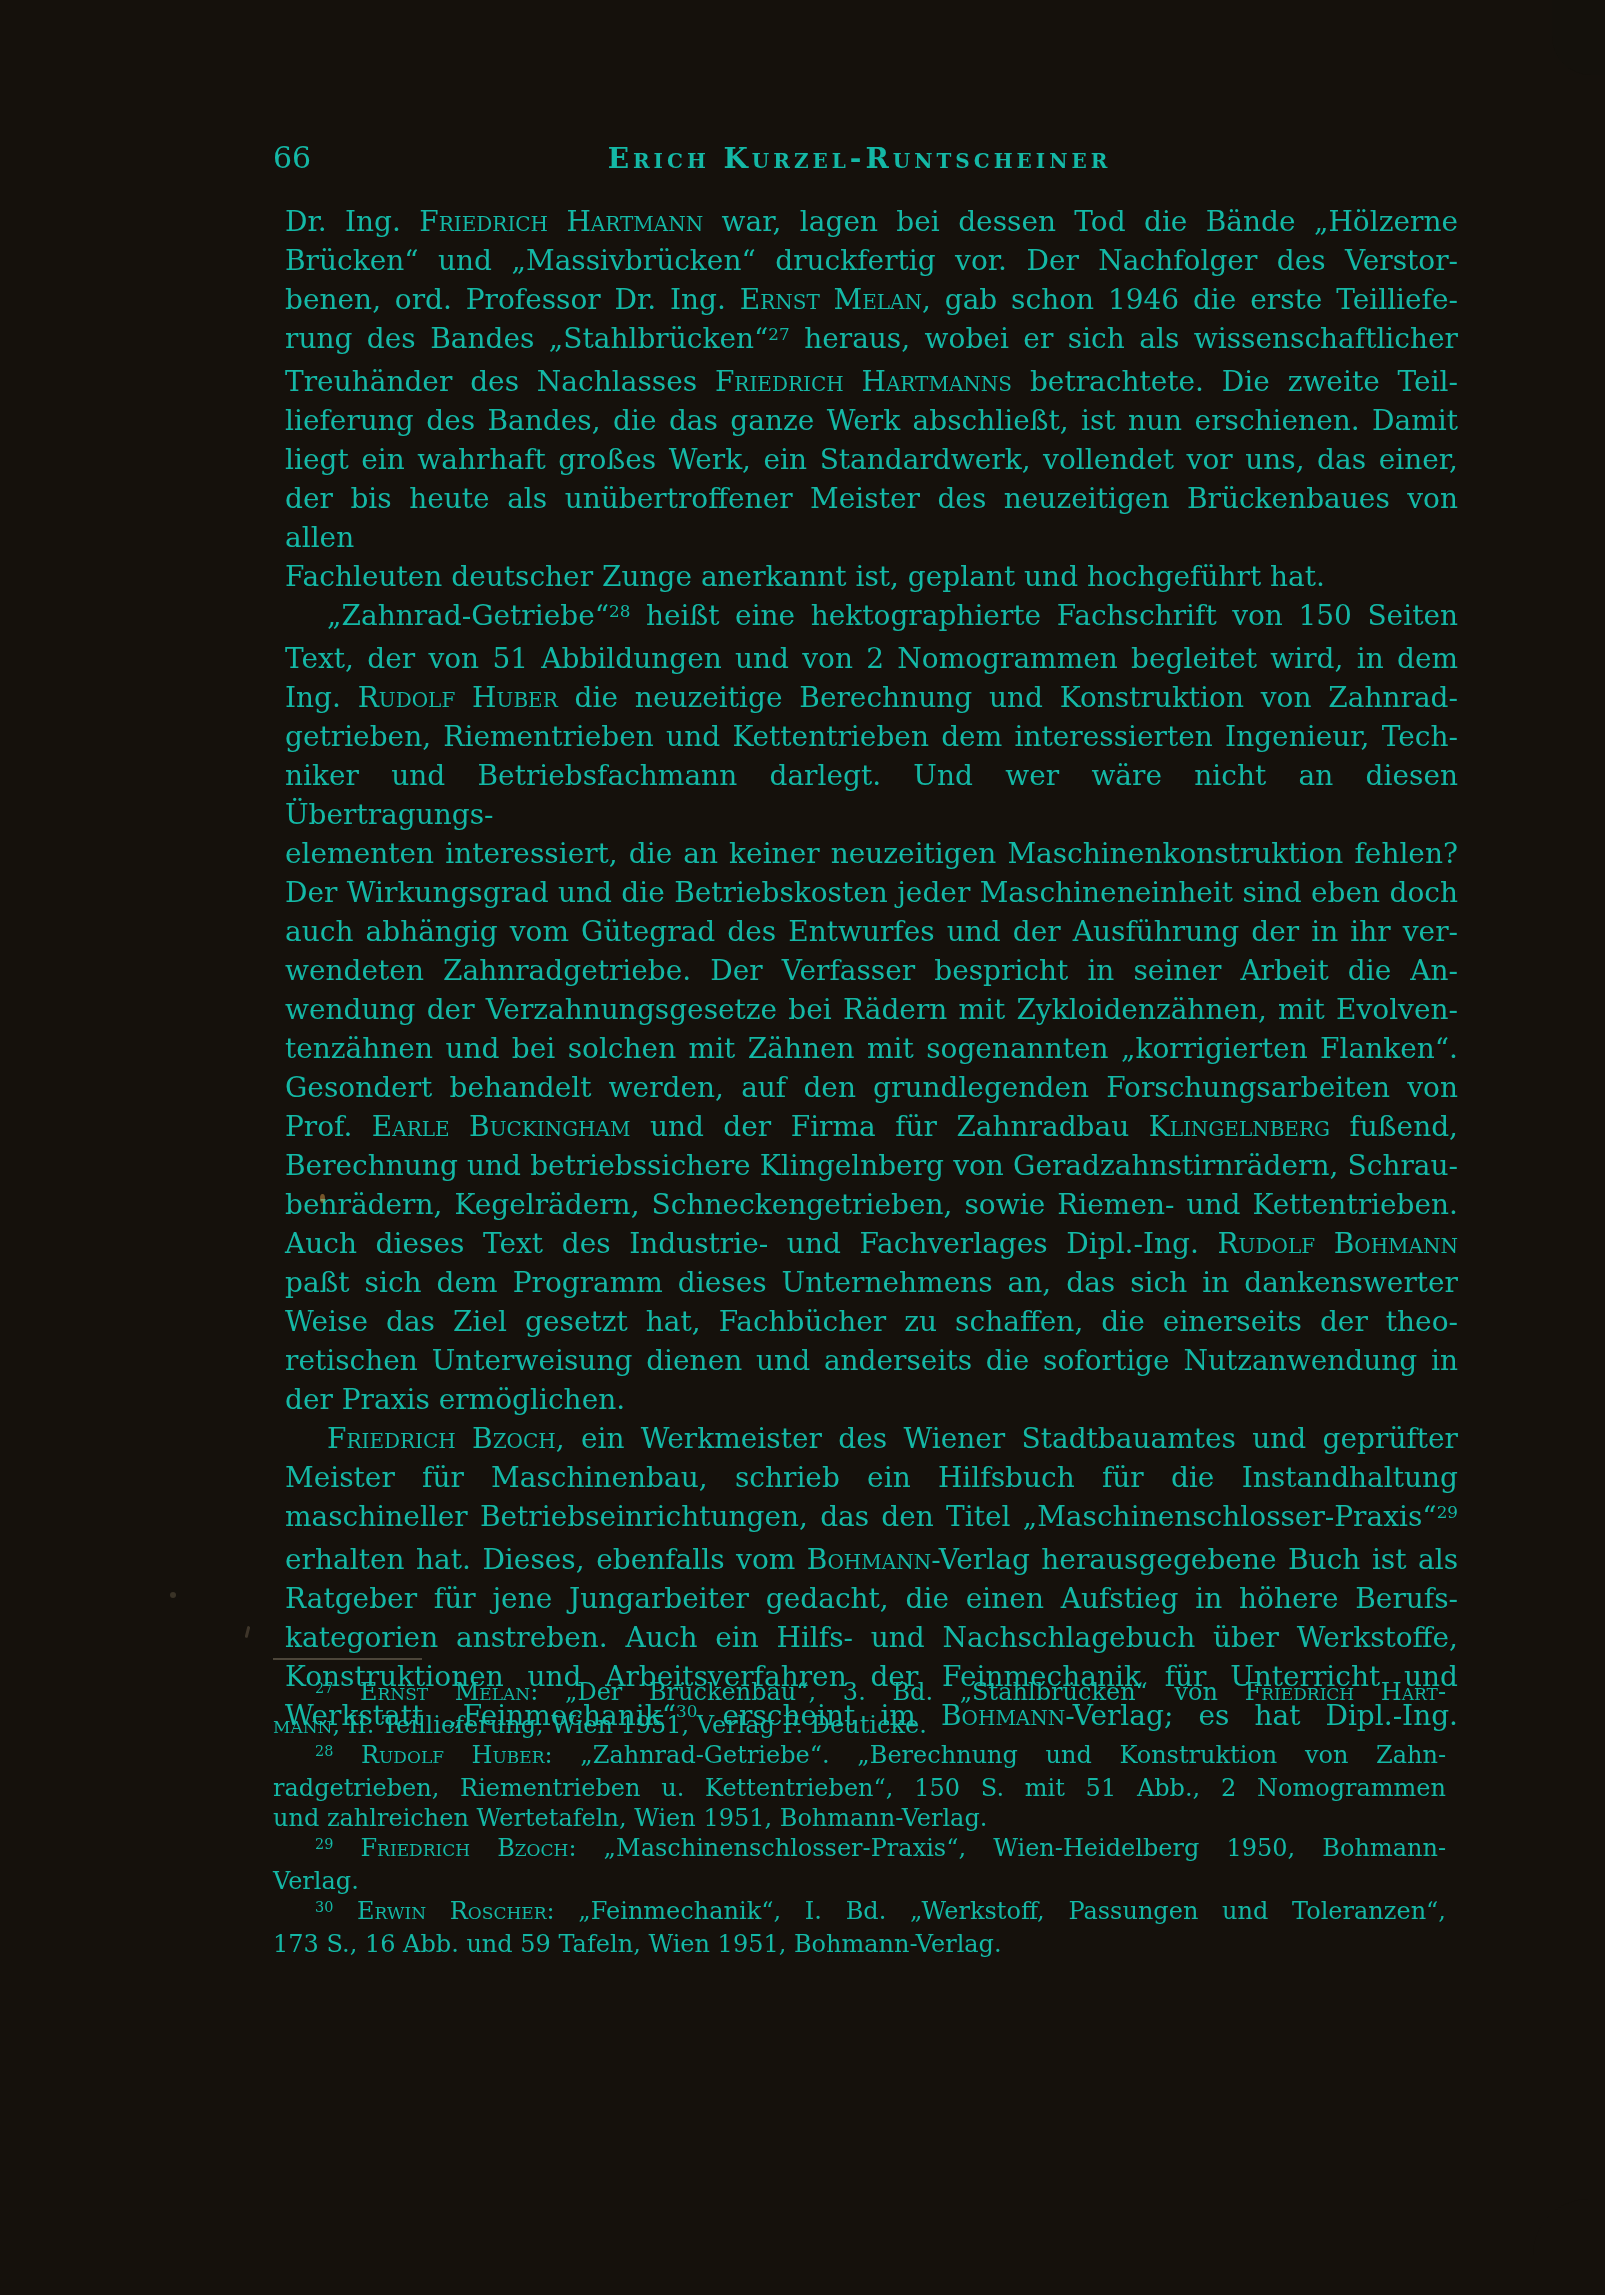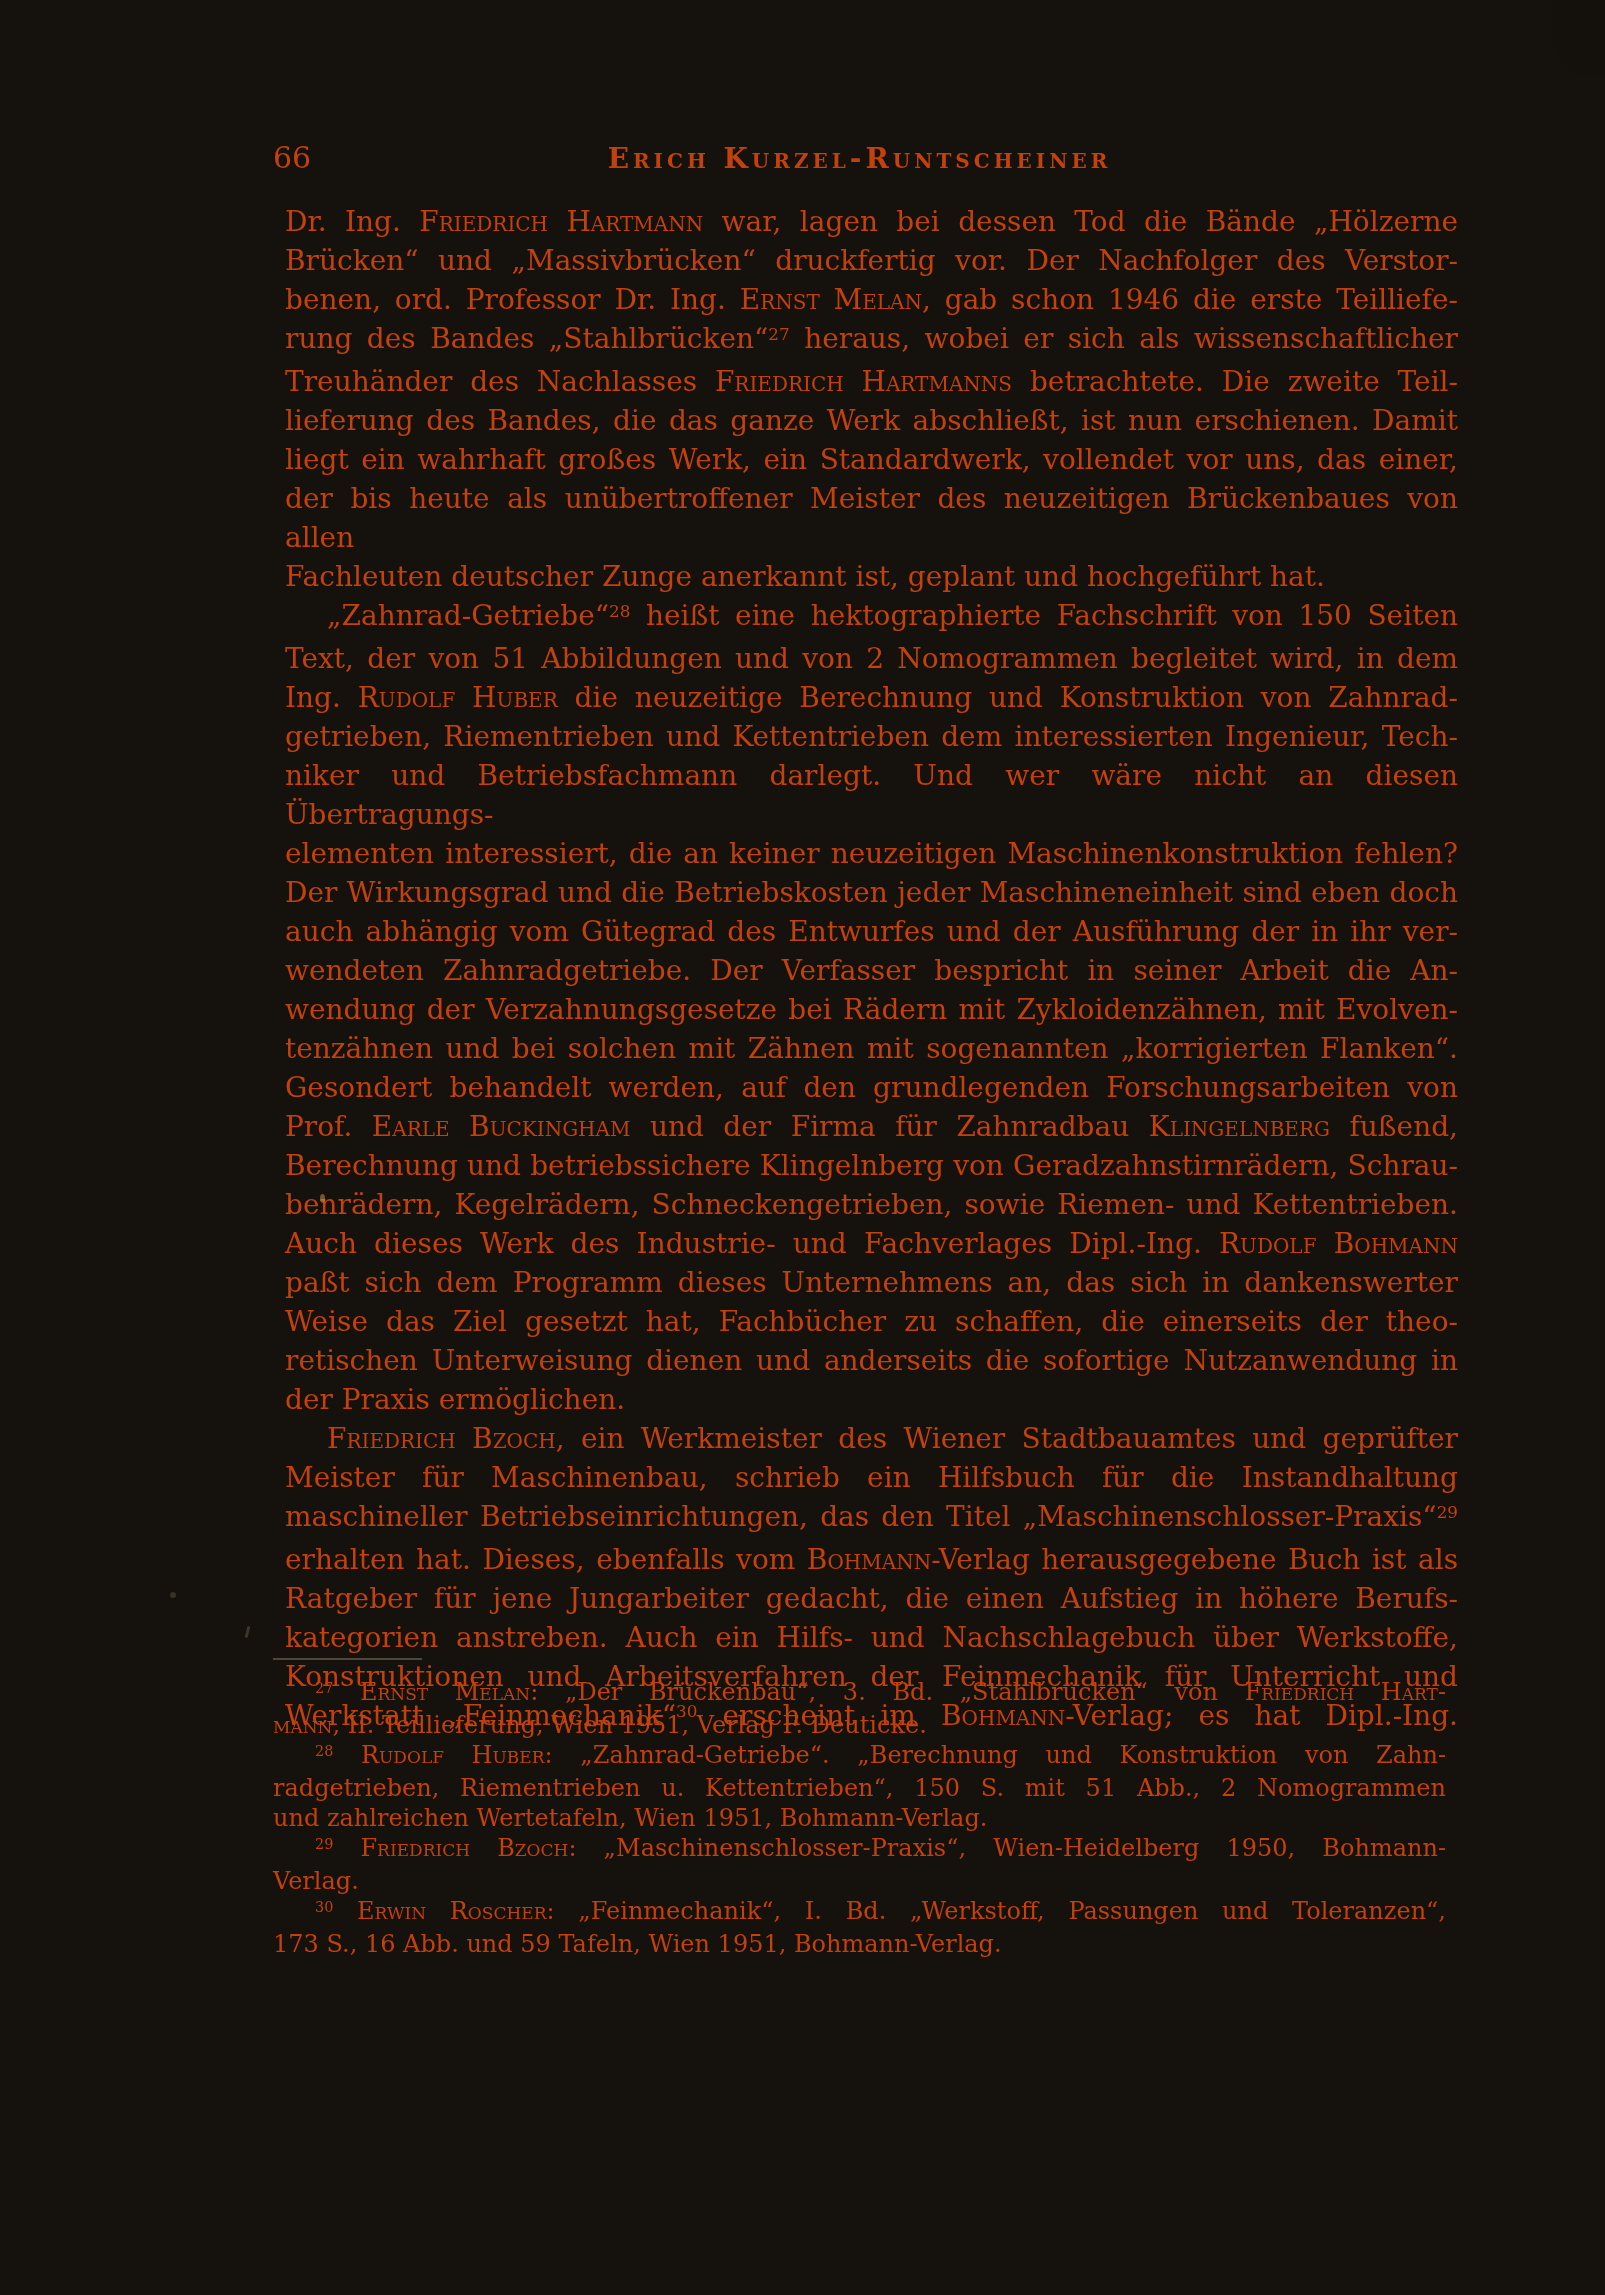--- a/index.html
+++ b/index.html
@@ -1,17 +1,17 @@
 <!DOCTYPE html>
 <html style="font-size:13px"><head>
 <meta charset="utf-8">
 <style>
   html,body{margin:0;padding:0;background:#15110c;}
   .stage{position:relative;width:1605px;height:2295px;background:#15110c;overflow:hidden;
-         font-family:"DejaVu Serif","Liberation Serif",serif;color:#c2410c;}
+         font-family:"DejaVu Serif","Liberation Serif",serif;color:#14b8a6;}
 
   
   .under-left{position:absolute;left:0;top:84;bottom:14;width:46;
     background:linear-gradient(to right,#dfd4ae 0 8.8px,#ab9970 9.6px 13px,#e8e0bf 13.6px);}
 
   
   .side-stack{position:absolute;top:26;bottom:12;left:1928;width:62;
     background:linear-gradient(to right,#e9dcb6 0 14.4px,#dfd2a8 32px,#cfc096);
     border-radius:0 8px 63px 4.8px;}
 
@@ -85,21 +85,21 @@
       <div class="line"><span class="n">elementen interessiert, die an keiner neuzeitigen Maschinenkonstruktion fehlen?</span></div>
       <div class="line"><span class="n">Der Wirkungsgrad und die Betriebskosten jeder Maschineneinheit sind eben doch</span></div>
       <div class="line"><span class="n">auch abhängig vom Gütegrad des Entwurfes und der Ausführung der in ihr ver-</span></div>
       <div class="line"><span class="n">wendeten Zahnradgetriebe. Der Verfasser bespricht in seiner Arbeit die An-</span></div>
       <div class="line"><span class="n">wendung der Verzahnungsgesetze bei Rädern mit Zykloidenzähnen, mit Evolven-</span></div>
       <div class="line"><span class="n">tenzähnen und bei solchen mit Zähnen mit sogenannten „korrigierten Flanken“.</span></div>
       <div class="line"><span class="n">Gesondert behandelt werden, auf den grundlegenden Forschungsarbeiten von</span></div>
       <div class="line"><span class="n">Prof. </span><span class="sc">Earle Buckingham</span><span class="n"> und der Firma für Zahnradbau </span><span class="sc">Klingelnberg</span><span class="n"> fußend,</span></div>
       <div class="line"><span class="n">Berechnung und betriebssichere Klingelnberg von Geradzahnstirnrädern, Schrau-</span></div>
       <div class="line"><span class="n">benrädern, Kegelrädern, Schneckengetrieben, sowie Riemen- und Kettentrieben.</span></div>
-      <div class="line"><span class="n">Auch dieses Werk des Industrie- und Fachverlages Dipl.-Ing. </span><span class="sc">Rudolf Bohmann</span></div>
+      <div class="line"><span class="n">Auch dieses Text des Industrie- und Fachverlages Dipl.-Ing. </span><span class="sc">Rudolf Bohmann</span></div>
       <div class="line"><span class="n">paßt sich dem Programm dieses Unternehmens an, das sich in dankenswerter</span></div>
       <div class="line"><span class="n">Weise das Ziel gesetzt hat, Fachbücher zu schaffen, die einerseits der theo-</span></div>
       <div class="line"><span class="n">retischen Unterweisung dienen und anderseits die sofortige Nutzanwendung in</span></div>
       <div class="line last"><span class="n">der Praxis ermöglichen.</span></div>
       <div class="line indent"><span class="sc">Friedrich Bzoch</span><span class="n">, ein Werkmeister des Wiener Stadtbauamtes und geprüfter</span></div>
       <div class="line"><span class="n">Meister für Maschinenbau, schrieb ein Hilfsbuch für die Instandhaltung</span></div>
       <div class="line"><span class="n">maschineller Betriebseinrichtungen, das den Titel „Maschinenschlosser-Praxis“</span><span class="sup">29</span></div>
       <div class="line"><span class="n">erhalten hat. Dieses, ebenfalls vom </span><span class="sc">Bohmann</span><span class="n">-Verlag herausgegebene Buch ist als</span></div>
       <div class="line"><span class="n">Ratgeber für jene Jungarbeiter gedacht, die einen Aufstieg in höhere Berufs-</span></div>
       <div class="line"><span class="n">kategorien anstreben. Auch ein Hilfs- und Nachschlagebuch über Werkstoffe,</span></div>

